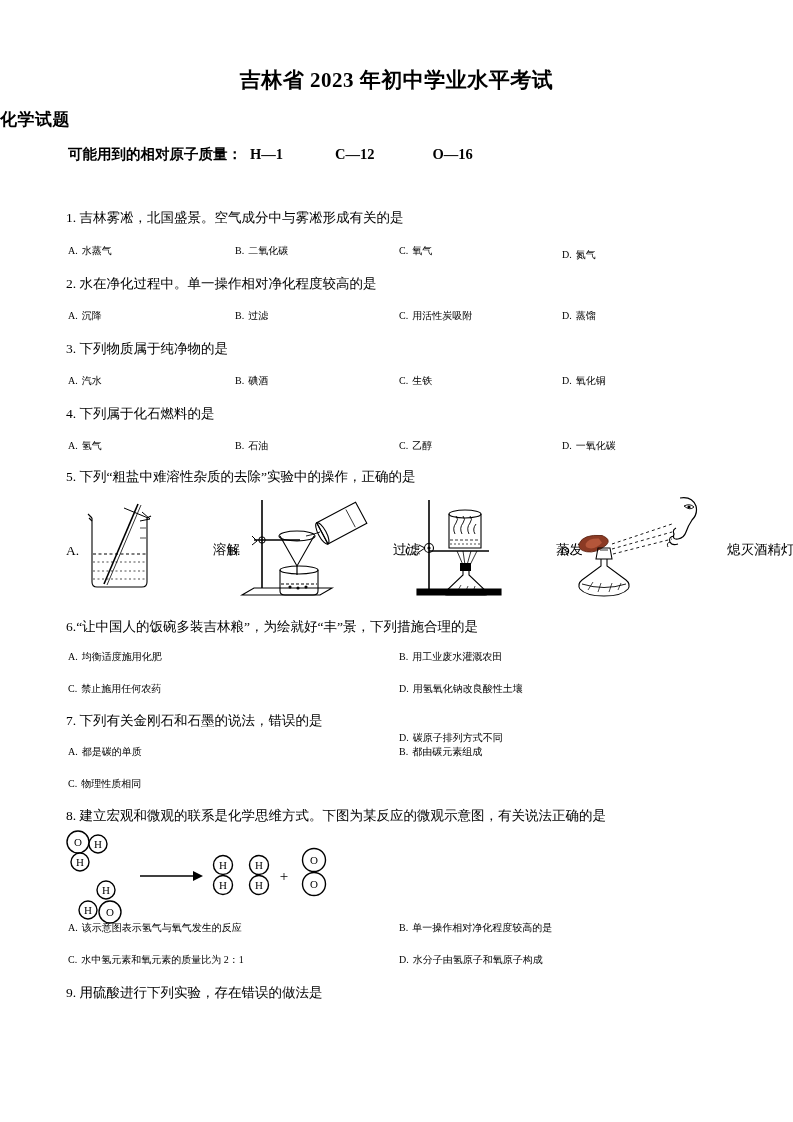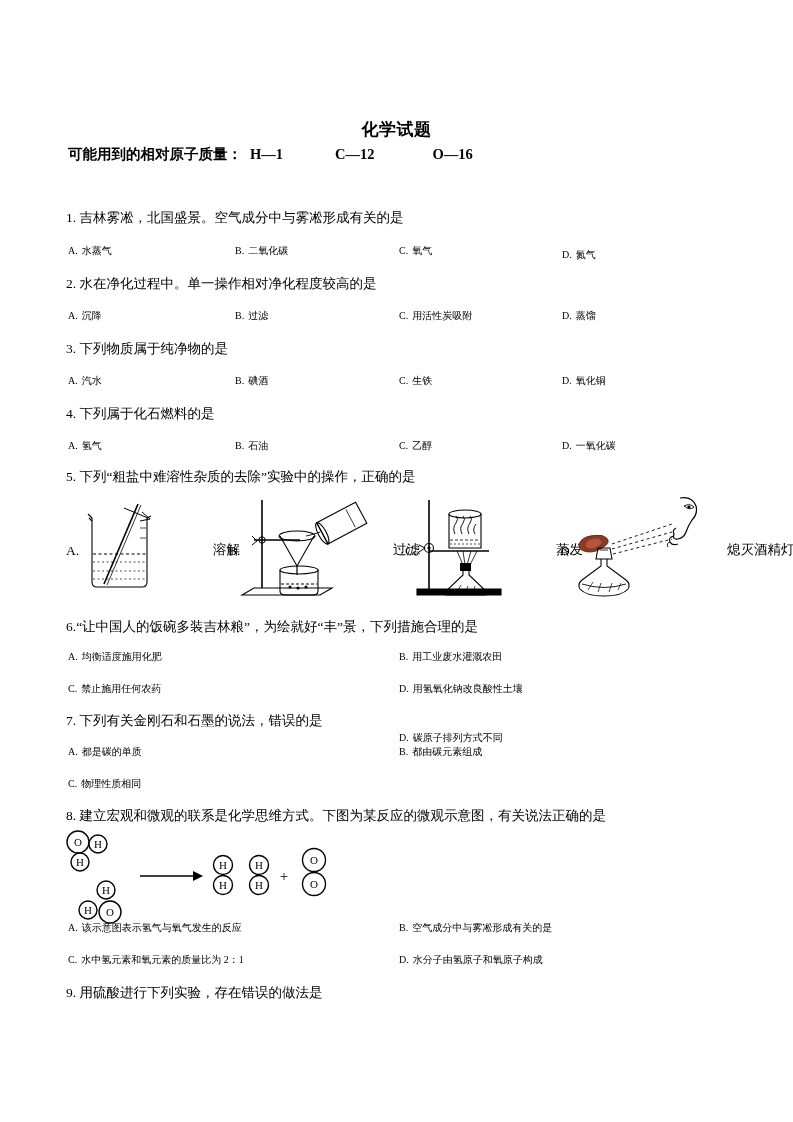--- a/index.html
+++ b/index.html
@@ -28,25 +28,24 @@
     font-size: 21px;
     font-weight: bold;
     letter-spacing: 0.5px;
     margin: 0;
     position: absolute;
     left: 0;
     right: 0;
     top: 66px;
   }
   .doc-subtitle {
-    text-align: center;
     font-size: 17px;
     font-weight: bold;
     letter-spacing: 0.5px;
-    margin: 10px;
+    margin: 0;
     position: absolute;
     left: 0;
     right: 0;
     top: 108px;
   }
   .atomic-mass {
     position: absolute;
     left: 68px;
     top: 145px;
     font-size: 14.5px;
@@ -136,20 +135,21 @@
     font-size: 11px;
     text-anchor: middle;
     fill: #000;
   }
 </style>
 </head>
 <body>
 
 <div class="page">
 
+  <div class="doc-title">吉林省 2023 年初中学业水平考试</div>
   <div class="doc-subtitle">化学试题</div>
 
   <div class="atomic-mass">
     <span class="am-label">可能用到的相对原子质量：</span><span class="am-item">H—1</span><span class="am-gap1"></span><span class="am-item">C—12</span><span class="am-gap2"></span><span class="am-item">O—16</span>
   </div>
 
 
   <div class="qblock">
     <div class="stem" style="top:211px">1. 吉林雾凇，北国盛景。空气成分中与雾凇形成有关的是</div>
     <div class="opt c1" style="top:245px"><span class="lab">A.</span><span>水蒸气</span></div>
@@ -404,21 +404,21 @@
         <line x1="78" y1="48" x2="137" y2="48"></line>
         <path d="M131 43 L141 48 L131 53" fill="#000" stroke="none"></path>
       </g>
 
       <text x="222" y="53" class="atom-txt" style="font-size:15px">+</text>
     </svg>
   </div>
 
   <div class="qblock">
     <div class="opt h1" style="top:922px"><span class="lab">A.</span><span>该示意图表示氢气与氧气发生的反应</span></div>
-    <div class="opt h2" style="top:922px"><span class="lab">B.</span><span>空气成分中与雾凇形成有关的是</span></div>
+    <div class="opt h2" style="top:922px"><span class="lab">B.</span><span>单一操作相对净化程度较高的是</span></div>
     <div class="opt h1" style="top:954px"><span class="lab">C.</span><span>水中氢元素和氧元素的质量比为 2：1</span></div>
     <div class="opt h2" style="top:954px"><span class="lab">D.</span><span>水分子由氢原子和氧原子构成</span></div>
   </div>
 
   <div class="qblock">
     <div class="stem" style="top:986px">9. 用硫酸进行下列实验，存在错误的做法是</div>
   </div>
 
 </div>
 

